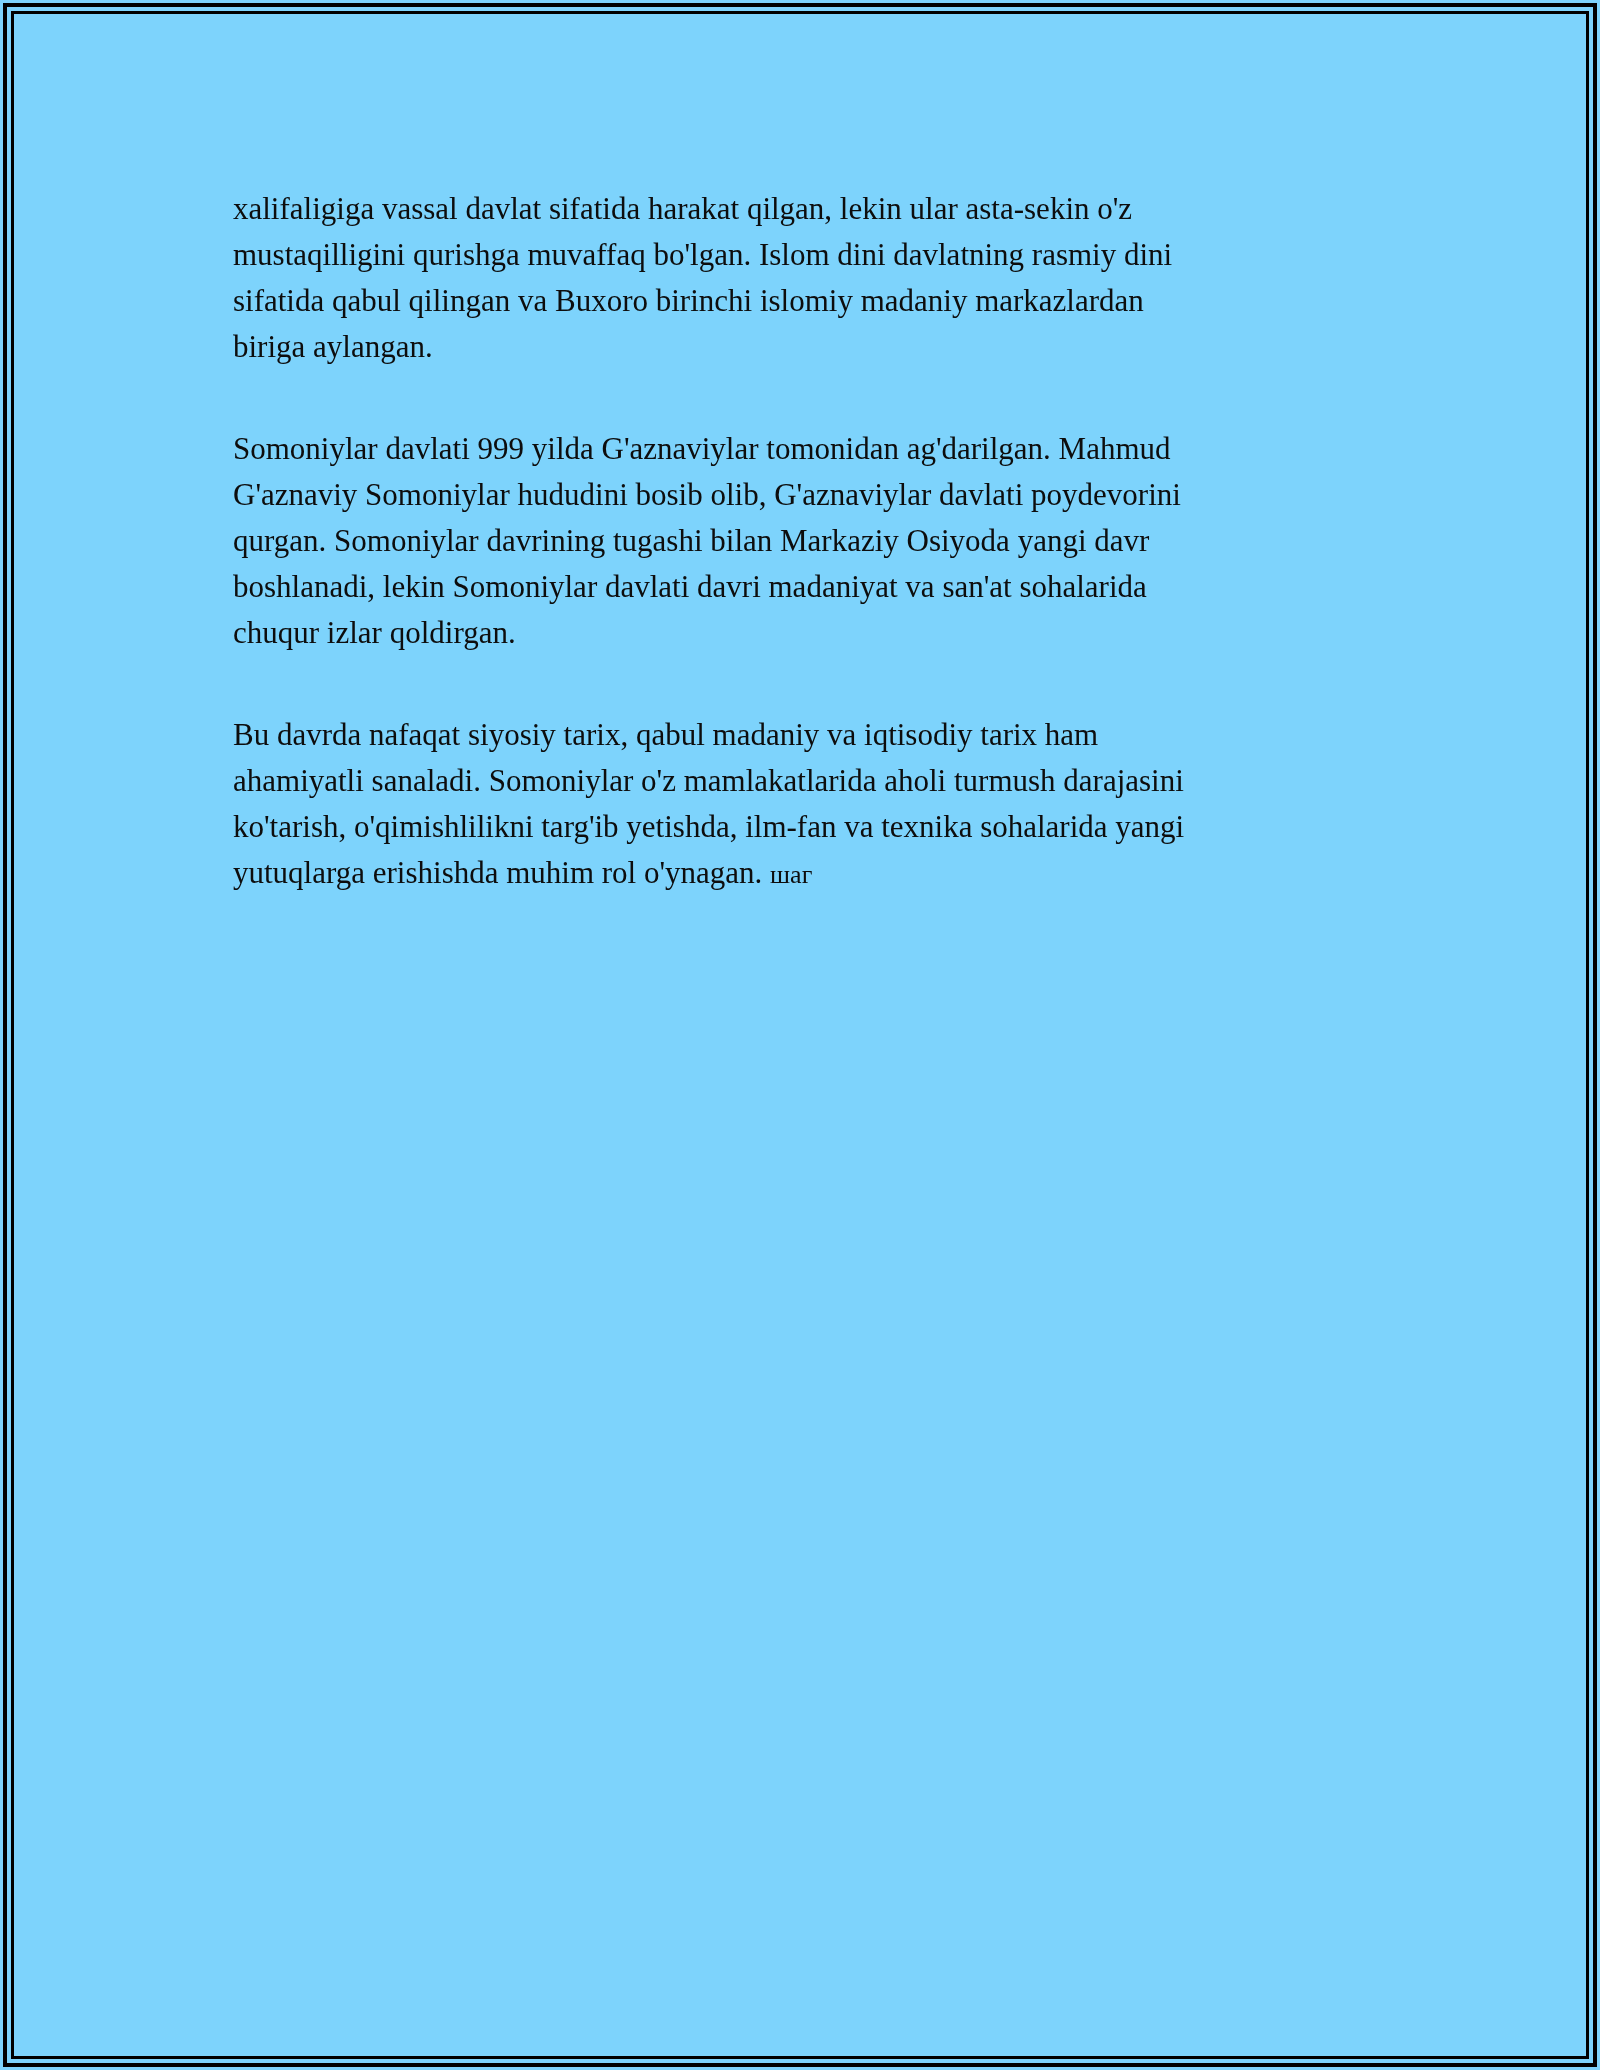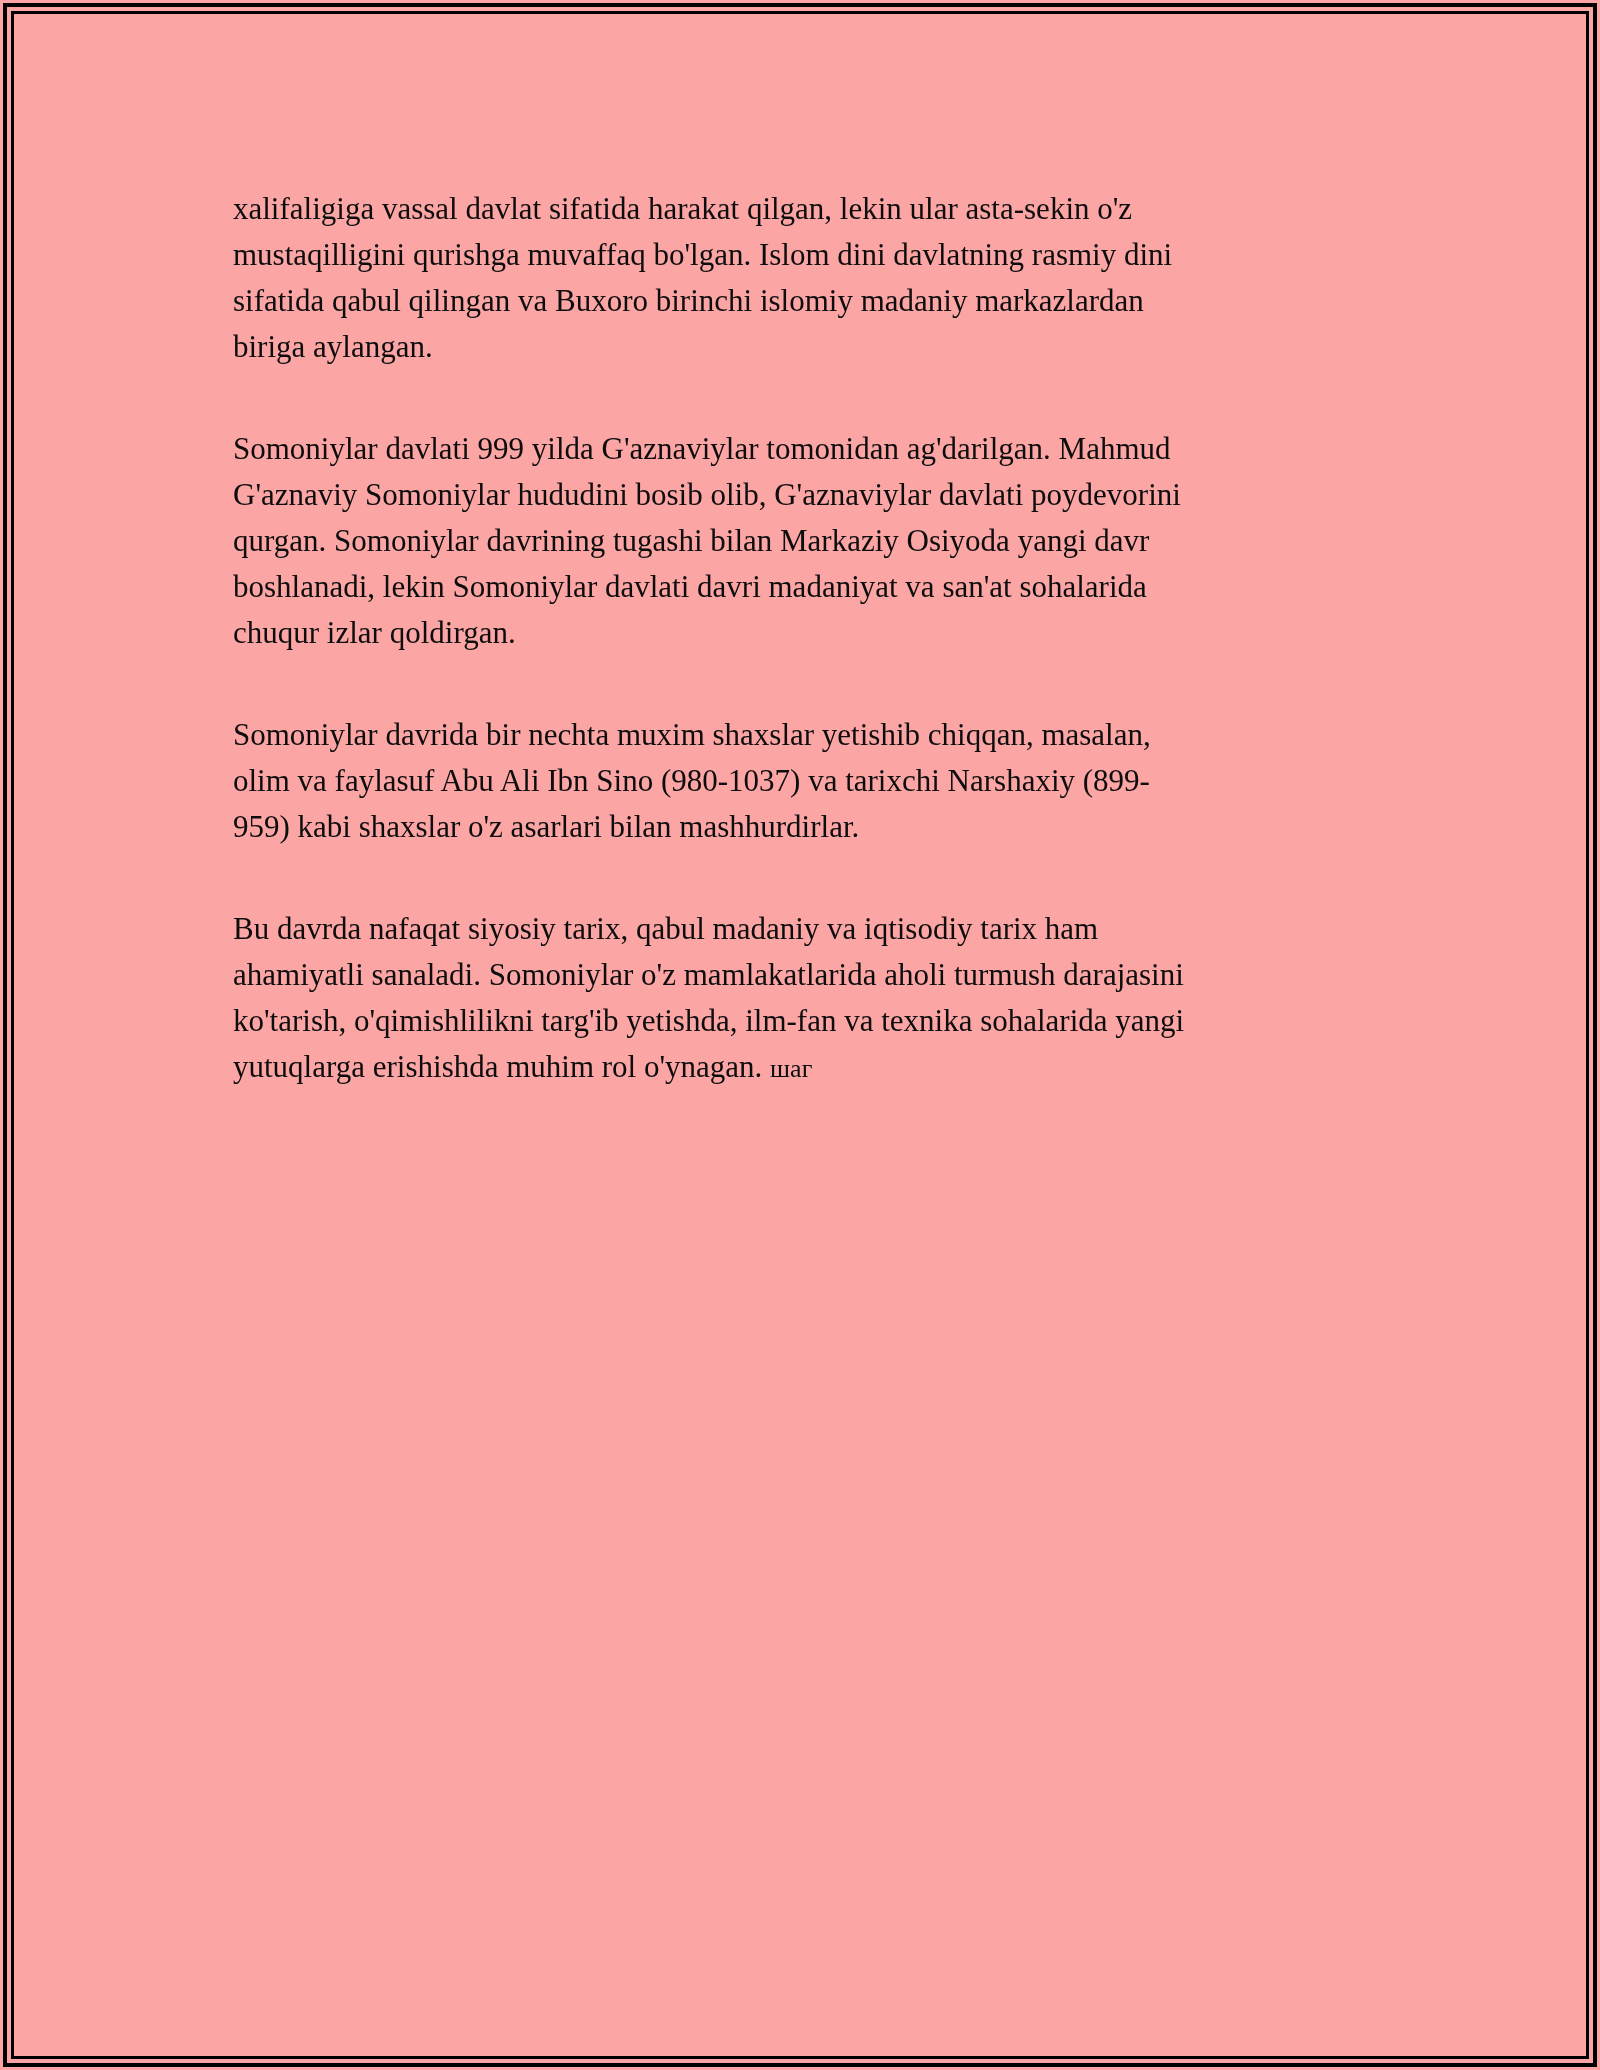--- a/index.html
+++ b/index.html
@@ -4,21 +4,21 @@
 <style>
   html, body {
     margin: 0;
     padding: 0;
     background: #ffffff;
   }
   .page {
     position: relative;
     width: 1600px;
     height: 2070px;
-    background: #fca5a5;
+    background: #7dd3fc;
     overflow: hidden;
   }
   .frame-outer {
     position: absolute;
     top: 3px; left: 3px; right: 3px; bottom: 3px;
     border: 4px solid #000000;
   }
   .frame-inner {
     position: absolute;
     top: 4px; left: 4px; right: 4px; bottom: 4px;
@@ -58,21 +58,18 @@
   <div class="doc-content">
     <p><span class="par-text">xalifaligiga vassal davlat sifatida harakat qilgan, lekin ular asta-sekin o'z
 mustaqilligini qurishga muvaffaq bo'lgan. Islom dini davlatning rasmiy dini
 sifatida qabul qilingan va Buxoro birinchi islomiy madaniy markazlardan
 biriga aylangan.</span></p>
     <p><span class="par-text">Somoniylar davlati 999 yilda G'aznaviylar tomonidan ag'darilgan. Mahmud
 G'aznaviy Somoniylar hududini bosib olib, G'aznaviylar davlati poydevorini
 qurgan. Somoniylar davrining tugashi bilan Markaziy Osiyoda yangi davr
 boshlanadi, lekin Somoniylar davlati davri madaniyat va san'at sohalarida
 chuqur izlar qoldirgan.</span></p>
-    <p><span class="par-text">Somoniylar davrida bir nechta muxim shaxslar yetishib chiqqan, masalan,
-olim va faylasuf Abu Ali Ibn Sino (980-1037) va tarixchi Narshaxiy (899-
-959) kabi shaxslar o'z asarlari bilan mashhurdirlar.</span></p>
     <p><span class="par-text">Bu davrda nafaqat siyosiy tarix, qabul madaniy va iqtisodiy tarix ham
 ahamiyatli sanaladi. Somoniylar o'z mamlakatlarida aholi turmush darajasini
 ko'tarish, o'qimishlilikni targ'ib yetishda, ilm-fan va texnika sohalarida yangi
 yutuqlarga erishishda muhim rol o'ynagan.</span> <span class="cyr-word">шаг</span></p>
   </div>
 </div>
 
 </body></html>

